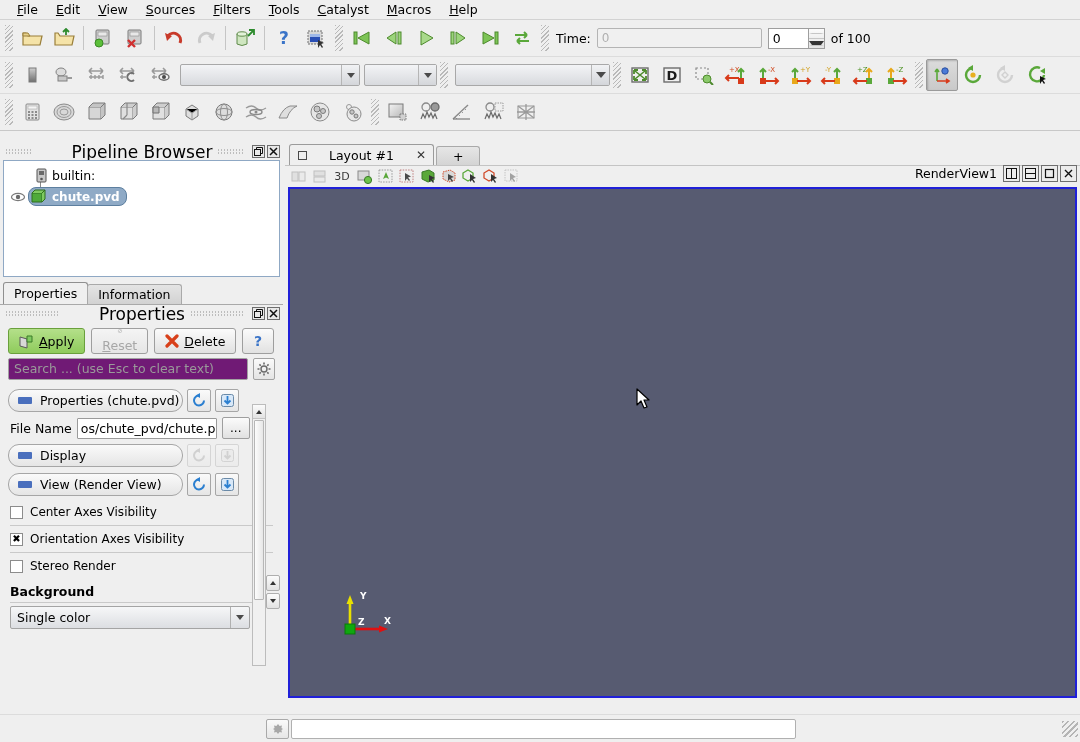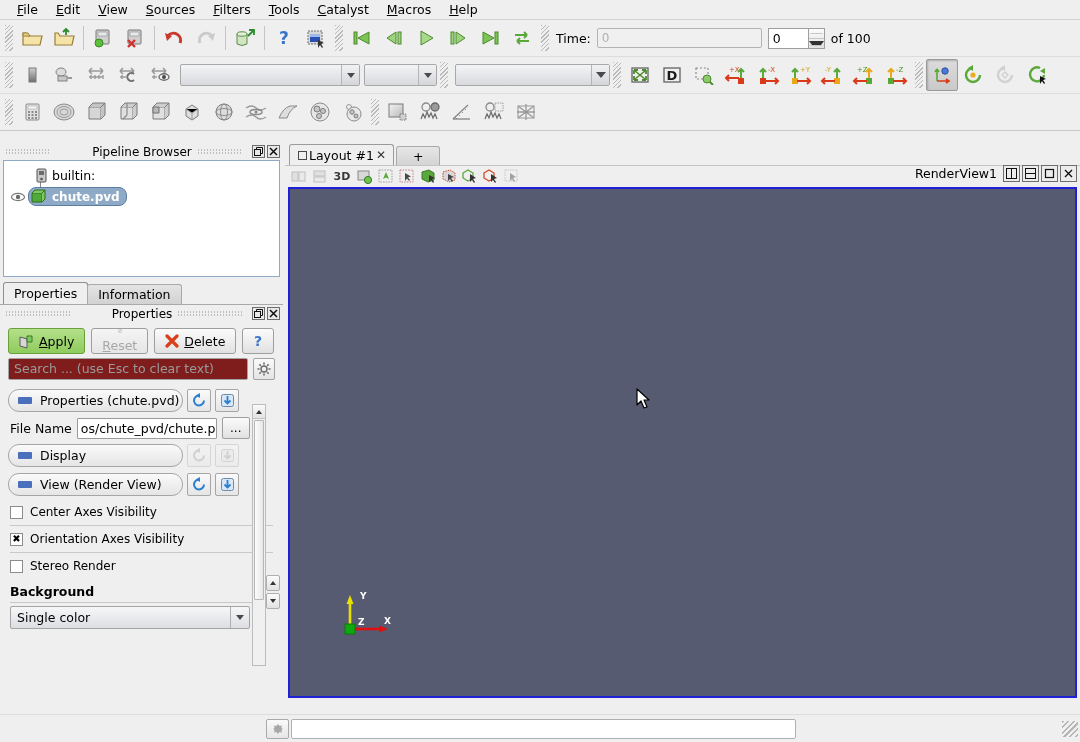--- a/index.html
+++ b/index.html
@@ -110,21 +110,21 @@
     height: 17px; display: flex; align-items: center;
     background: #efefef; position: relative;
   }
   .dock-title .dots {
     flex: 1; height: 5px; margin: 0 6px;
     background-image: repeating-linear-gradient(90deg,#bdbdbd 0px,#bdbdbd 1px,transparent 1px,transparent 3px),
                       repeating-linear-gradient(90deg,#bdbdbd 0px,#bdbdbd 1px,transparent 1px,transparent 3px);
     background-size: 3px 2px; background-repeat: repeat-x;
     background-position: 0 0, 0 3px;
   }
-  .dock-title .t { font-size: 12px; white-space: nowrap; margin-left: 35px; }
+  .dock-title .t { font-size: 17px; white-space: nowrap; margin-left: 35px; }
   .dock-btns { display: flex; gap: 2px; margin-right: 3px; margin-left: 3px; }
   .dbtn {
     width: 13px; height: 13px; box-sizing: border-box;
     border: 1px solid #6d6d6d; background: #e8e8e8;
     display: flex; align-items: center; justify-content: center;
     font-size: 9px; line-height: 1; color: #111;
   }
 
   .pipeline-box {
     margin: 0 3px; height: 117px; box-sizing: border-box;
@@ -170,21 +170,21 @@
     background: linear-gradient(#b4e08a,#8fcb5c);
     border-color: #6aa03c;
   }
   .pbtn.dis { color: #a7a7a7; background: linear-gradient(#f4f4f4,#e6e6e6); flex-direction: column; }
   .pbtn u { text-decoration: underline; }
   .pbtn.help { padding: 0 8px; }
 
   .search-row { display: flex; align-items: center; gap: 5px; padding: 0 8px 6px 8px; }
   .search-input {
     flex: 1; height: 22px; box-sizing: border-box;
-    background: #7f1d1d; border: 1px solid #a2a2a2; border-radius: 2px;
+    background: #701a75; border: 1px solid #a2a2a2; border-radius: 2px;
     font-size: 12.5px; color: #9a9a9a; padding: 0 5px; line-height: 20px;
   }
   .gear-btn {
     width: 22px; height: 22px; box-sizing: border-box;
     border: 1px solid #a2a2a2; border-radius: 2px;
     background: linear-gradient(#fafafa,#e4e4e4);
     display: flex; align-items: center; justify-content: center;
   }
 
   .prop-scroll { position: relative; }
@@ -258,21 +258,21 @@
     position: absolute; left: 1px; right: 1px;
     background: linear-gradient(90deg,#fcfcfc,#e7e7e7);
     border: 1px solid #b6b6b6; box-sizing: border-box; border-radius: 1px;
   }
 
   
   .layout-area { position: absolute; left: 285px; top: 143px; right: 0; bottom: 28px; background: #efefef; }
   .layout-tabs { display: flex; align-items: flex-end; height: 22px; padding-left: 4px; }
   .ltab {
     height: 21px; box-sizing: border-box; padding: 0 7px 0 8px;
-    display: flex; align-items: center; gap: 2px; font-size: 12.5px;
+    display: flex; align-items: center; gap: 22px; font-size: 12.5px;
     border: 1px solid #9b9b9b; border-bottom: none; border-radius: 3px 3px 0 0;
     background: #efefef;
   }
   .ltab.plus {
     background: linear-gradient(#e6e6e6,#d4d4d4); padding: 0 16px;
     border-color: #a9a9a9;
     margin-left: 2px; height: 19px;
   }
   .sq-glyph { width: 9px; height: 9px; border: 1.5px solid #4a4a4a; box-sizing: border-box; }
   .x-glyph { font-size: 12px; font-weight: bold; color: #333; line-height: 1; }
@@ -1019,21 +1019,21 @@
           <rect x="1" y="3" width="6" height="9" fill="#cfcfcf" stroke="#888"></rect>
           <rect x="8" y="3" width="6" height="9" fill="#e6e6e6" stroke="#888"></rect>
         </svg>
       </div>
       <div class="vtb">
         <svg width="15" height="15" viewBox="0 0 15 15" opacity=".45">
           <rect x="2" y="2" width="11" height="5" fill="#cfcfcf" stroke="#888"></rect>
           <rect x="2" y="8" width="11" height="5" fill="#e6e6e6" stroke="#888"></rect>
         </svg>
       </div>
-      <div class="vtb" style="width:22px;font-size:11px;font-weight:bold;color:#3a3a3a;">3D</div>
+      <div class="vtb" style="width:22px;font-size:11px;font-weight:normal;color:#3a3a3a;">3D</div>
       <div class="vtb">
         <svg width="16" height="15" viewBox="0 0 16 15">
           <rect x="1" y="2" width="11" height="9" fill="#d8d8d8" stroke="#8a8a8a"></rect>
           <circle cx="11" cy="11" r="3.6" fill="#6cc24a" stroke="#3a7a28"></circle>
         </svg>
       </div>
       <div class="vtb">
         <svg width="16" height="15" viewBox="0 0 16 15">
           <rect x="1" y="1" width="13" height="12" fill="none" stroke="#9a9a9a" stroke-dasharray="1.5 1.2"></rect>
           <path d="M8 3 L11 10 L8 8.5 L5 10 Z" fill="#5aa83a"></path>

